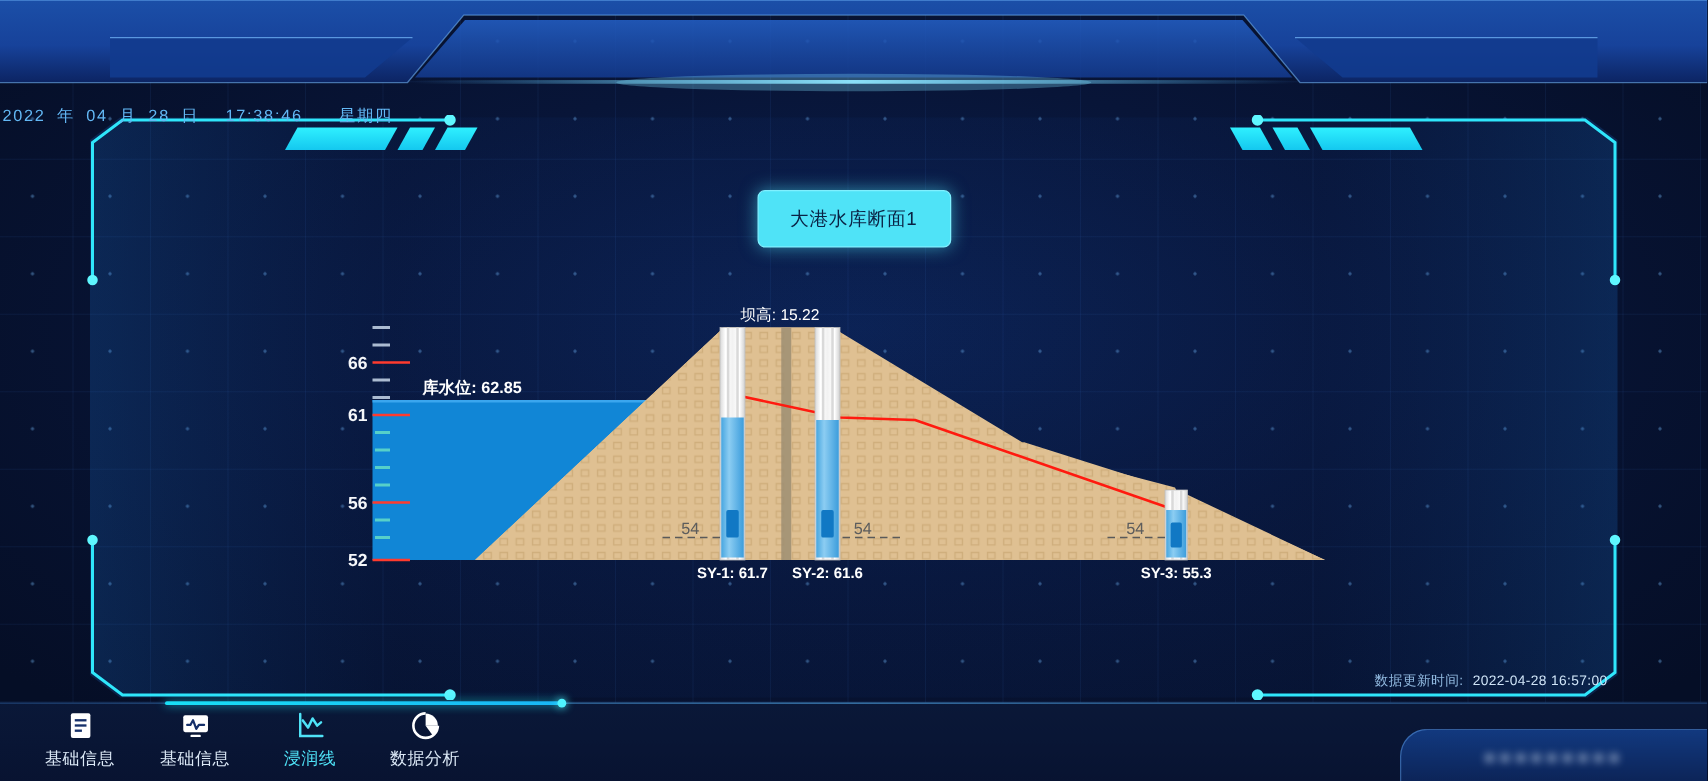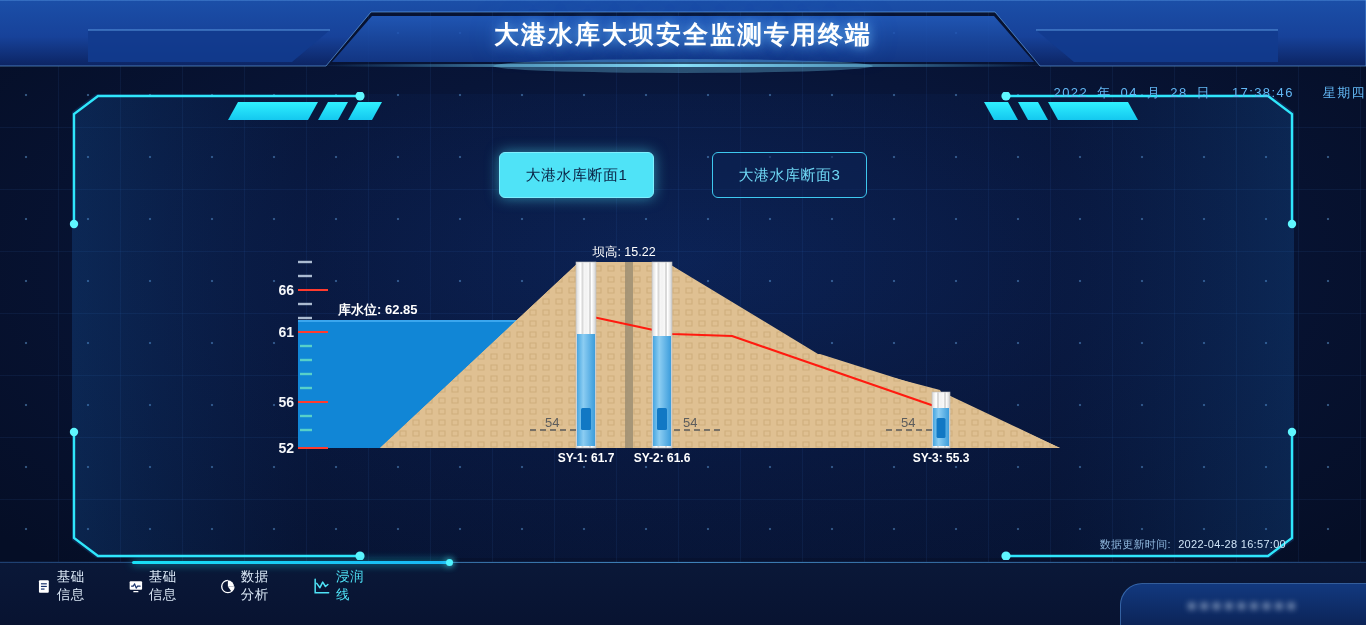--- a/index.html
+++ b/index.html
@@ -36,21 +36,21 @@
   .header { position:absolute; left:0; top:0; width:1366px; height:74px; }
   .header .deco { position:absolute; left:0; top:0; }
   .header-title {
     position:absolute; left:0; top:18px; width:1366px; text-align:center;
     font-size:25px; font-weight:bold; color:#ffffff;
     letter-spacing:2px;
     text-shadow:0 0 12px rgba(120,200,255,.85), 0 0 26px rgba(60,140,255,.5);
     z-index:5;
   }
   .datetime {
-    position:absolute; left:0; top:84px; width:1366px; text-align:right;
+    position:absolute; left:0; top:84px; width:1366px; text-align:left;
     font-size:13px; color:#63b8f5; letter-spacing:1.4px; z-index:5;
   }
   .datetime .seg { margin:0 2px; }
   .datetime .weekday { margin-left:22px; }
 
   
   .frame { position:absolute; left:60px; top:92px; width:1246px; height:468px; }
 
   
   .tabs { position:absolute; left:0; top:60px; width:1246px; display:flex; justify-content:center; gap:58px; z-index:6; }
@@ -81,21 +81,21 @@
   }
   .nav-progress { position:absolute; left:132px; top:-2px; width:318px; height:3px;
     background:linear-gradient(90deg,#19e0f5,#19b6f5); border-radius:2px;
     box-shadow:0 0 8px rgba(25,224,245,.8); }
   .nav-progress::after { content:""; position:absolute; right:-3px; top:-2px;
     width:7px; height:7px; border-radius:50%; background:#4ff4ff;
     box-shadow:0 0 7px #4ff4ff; }
   .nav-line { position:absolute; left:0; top:-1px; width:1366px; height:1px;
     background:linear-gradient(90deg, rgba(40,120,220,.1), rgba(90,190,255,.55), rgba(40,120,220,.1)); }
   .nav-items { position:absolute; left:0; top:5px; width:510px; display:flex; }
-  .nav-item { width:92px; display:flex; align-items:center;
+  .nav-item { width:92px; display:flex; flex-direction:column; align-items:center;
     gap:5px; cursor:pointer;padding-left:36px; }
   .nav-item .lbl { font-size:13.5px; color:#dce9f7; letter-spacing:.5px; }
   .nav-item.active .lbl { color:#4fe3f7; }
   .nav-ico { width:25px; height:25px; display:block; }
 
   .bottom-plate {
     position:absolute; right:0; bottom:0; width:246px; height:42px;
     background:linear-gradient(180deg,#12397f 0%, #0c2458 100%);
     border-top-left-radius:22px;
     border-top:1px solid rgba(110,180,255,.4);
@@ -141,21 +141,20 @@
       <path d="M0,0 L1366,0 L1366,66 L1040,66 L995,12 L371,12 L326,66 L0,66" fill="none" stroke="rgba(120,190,255,.55)" stroke-width="1"></path>
 
       <path d="M88,30 L330,30 L292,62 L88,62 Z" fill="#123b8e" opacity=".9"></path>
       <path d="M1036,30 L1278,30 L1278,62 L1074,62 Z" fill="#123b8e" opacity=".9"></path>
       <path d="M88,30 L330,30" stroke="rgba(120,190,255,.7)" stroke-width="1" fill="none"></path>
       <path d="M1036,30 L1278,30" stroke="rgba(120,190,255,.7)" stroke-width="1" fill="none"></path>
 
       <rect x="330" y="64" width="706" height="3" fill="url(#glowBar)"></rect>
       <ellipse cx="683" cy="66" rx="190" ry="7" fill="rgba(130,225,255,.3)"></ellipse>
     </svg>
-    <div class="header-title">大港水库大坝安全监测专用终端</div>
   </div>
 
   <div class="datetime">
     <span class="seg">2022</span>
     <span class="seg">年</span>
     <span class="seg">04</span>
     <span class="seg">月</span>
     <span class="seg">28</span>
     <span class="seg">日</span>
     <span class="seg" style="margin-left:14px">17:38:46</span>
@@ -205,23 +204,20 @@
       <g fill="url(#barG)">
         <path d="M1068,10 L988,10 L998,28 L1078,28 Z"></path>
         <path d="M978,10 L958,10 L968,28 L988,28 Z"></path>
         <path d="M948,10 L924,10 L934,28 L958,28 Z"></path>
       </g>
     </svg>
 
     <div class="tabs">
       <div class="tab active">
         <span>大港水库断面1</span>
-      </div>
-      <div class="tab idle">
-        <span>大港水库断面3</span>
       </div>
     </div>
 
     <div class="diagram">
       <svg width="1246" height="270" viewBox="0 0 1246 270">
         <defs>
           <pattern id="soil" width="13" height="11" patternUnits="userSpaceOnUse">
             <rect width="13" height="11" fill="#dfc092"></rect>
             <path d="M2,2 h6 v5 h-6 Z" fill="none" stroke="#cfae7c" stroke-width="1.1"></path>
           </pattern>
@@ -348,37 +344,37 @@
 
       <div class="nav-item">
         <svg class="nav-ico" viewBox="0 0 24 24">
           <rect x="2.5" y="4" width="19" height="13" rx="1.6" fill="#ffffff"></rect>
           <polyline points="5.5,11.5 8,11.5 10,7.8 12.5,14.5 14.5,11.5 18.5,11.5" fill="none" stroke="#16306a" stroke-width="1.7" stroke-linejoin="round" stroke-linecap="round"></polyline>
           <rect x="8" y="19" width="8" height="1.8" rx=".9" fill="#ffffff"></rect>
         </svg>
         <span class="lbl">基础信息</span>
       </div>
 
+      <div class="nav-item active">
+        <svg class="nav-ico" viewBox="0 0 24 24">
+          <path d="M4,3 V20 H21" fill="none" stroke="#4fe3f7" stroke-width="1.9" stroke-linecap="round"></path>
+          <polyline points="6,8 10,13.5 13.5,6.5 17,12 20,9.5" fill="none" stroke="#4fe3f7" stroke-width="1.9" stroke-linejoin="round" stroke-linecap="round"></polyline>
+        </svg>
+        <span class="lbl">浸润线</span>
+      </div>
+
       <div class="nav-item">
         <svg class="nav-ico" viewBox="0 0 24 24">
           <path d="M12,12 V2.6 A9.4,9.4 0 0 1 21.4,12 Z" fill="#ffffff"></path>
           <path d="M12,2.6 A9.4,9.4 0 1 0 21.4,12" fill="none" stroke="#ffffff" stroke-width="2"></path>
           <path d="M12,12 L21.4,12 A9.4,9.4 0 0 1 17.5,19.6 Z" fill="#ffffff"></path>
         </svg>
         <span class="lbl">数据分析</span>
       </div>
 
-      <div class="nav-item active">
-        <svg class="nav-ico" viewBox="0 0 24 24">
-          <path d="M4,3 V20 H21" fill="none" stroke="#4fe3f7" stroke-width="1.9" stroke-linecap="round"></path>
-          <polyline points="6,8 10,13.5 13.5,6.5 17,12 20,9.5" fill="none" stroke="#4fe3f7" stroke-width="1.9" stroke-linejoin="round" stroke-linecap="round"></polyline>
-        </svg>
-        <span class="lbl">浸润线</span>
-      </div>
-
 
     </div>
 
     <div class="bottom-plate">
       <span class="masked">●●●●●●●●●</span>
     </div>
   </div>
 </div>
 
 </body></html>

